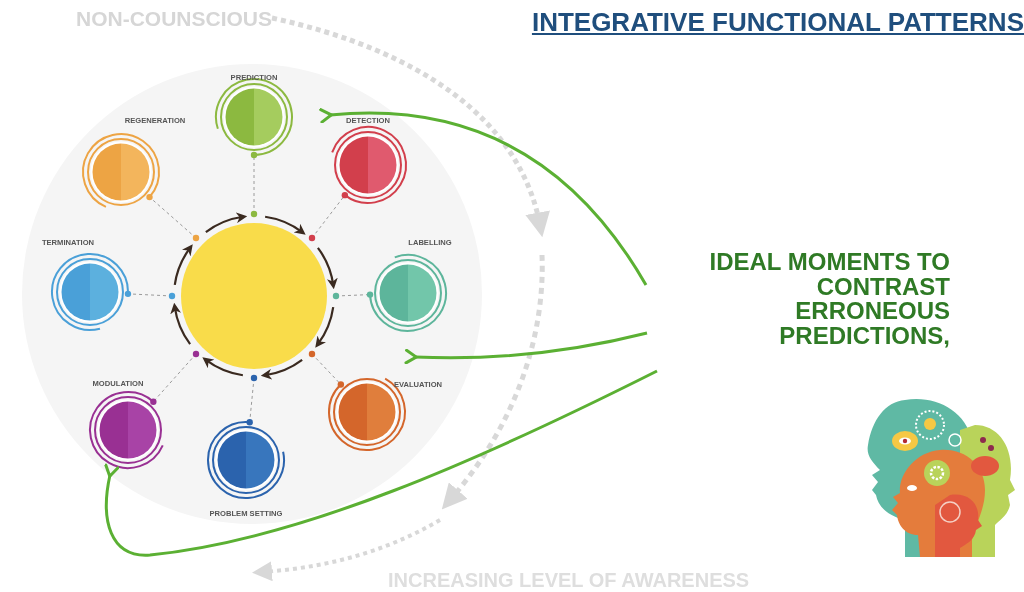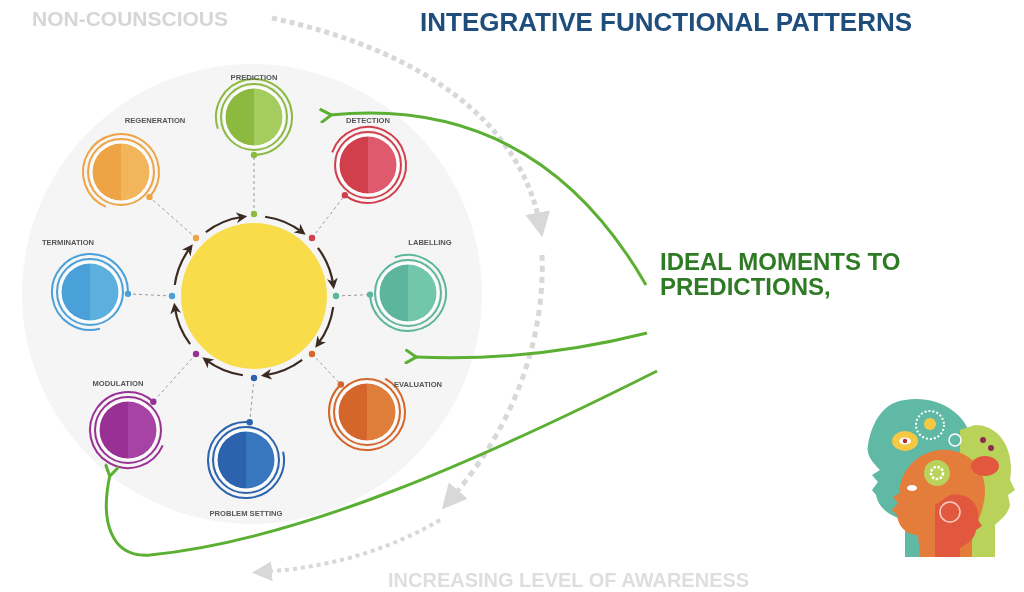--- a/index.html
+++ b/index.html
@@ -1,21 +1,21 @@
 <!DOCTYPE html>
 <html><head>
 <meta charset="utf-8">
 <style>
   html, body { margin: 0; padding: 0; background: #ffffff; }
   body { width: 1024px; height: 592px; position: relative; overflow: hidden;
          font-family: "Liberation Sans", sans-serif; }
   #stage { position: absolute; left: 0; top: 0; width: 1024px; height: 592px; }
-  .txt { position: absolute; font-weight: bold; text-align: left; margin: 0; }
+  .txt { position: absolute; font-weight: bold; text-align: right; margin: 0; }
   #nc-label { left: 32px; top: 7px; width: 240px; font-size: 21px; line-height: 24px; color: #d6d6d6; }
-  #main-title { left: 420px; top: 6px; width: 604px; font-size: 26px; line-height: 32px; color: #1f4e7d; }
+  #main-title { left: 420px; top: 6px; width: 604px; font-size: 26px; line-height: 32px; color: #1f4e7d; text-decoration: underline; }
   #awareness-note { left: 660px; top: 250px; width: 290px; font-size: 24px; line-height: 24.5px; color: #2f7a25; }
   #awareness-axis { left: 388px; top: 552px; width: 420px; font-size: 20px; line-height: 24px; color: #dedede; text-align: left; margin-top: 16px; }
   .node-label { font-family: "Liberation Sans", sans-serif; font-weight: bold; font-size: 7.6px; fill: #555555; }
 </style>
 </head>
 <body>
 
 <svg id="stage" width="1024" height="592" viewBox="0 0 1024 592" xmlns="http://www.w3.org/2000/svg">
   <defs>
     <marker id="cycArrow" viewBox="0 0 10 10" refX="6" refY="5" markerWidth="5" markerHeight="5" orient="auto-start-reverse">
@@ -169,16 +169,17 @@
 <div id="nc-label" class="txt">
   <div>NON-COUNSCIOUS</div>
 </div>
 
 <div id="main-title" class="txt">
   <div>INTEGRATIVE FUNCTIONAL PATTERNS</div>
 </div>
 
 <div id="awareness-note" class="txt">
   <div>IDEAL MOMENTS TO</div>
+  <div>CONTRAST ERRONEOUS</div>
   <div>PREDICTIONS,</div>
 </div>
 
 <div id="awareness-axis" class="txt">INCREASING LEVEL OF AWARENESS</div>
 
 </body></html>

